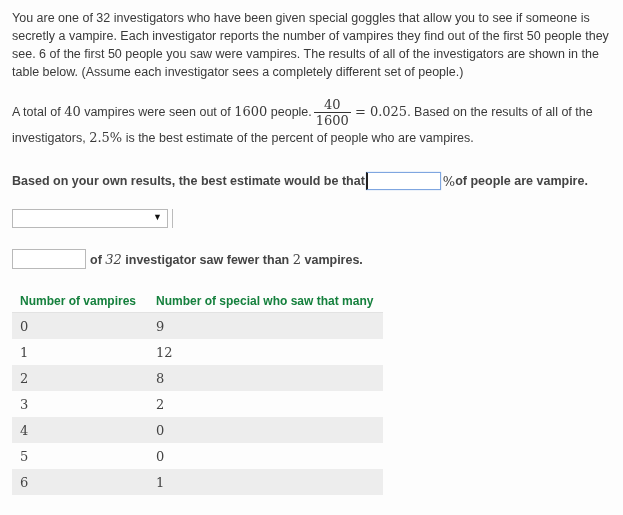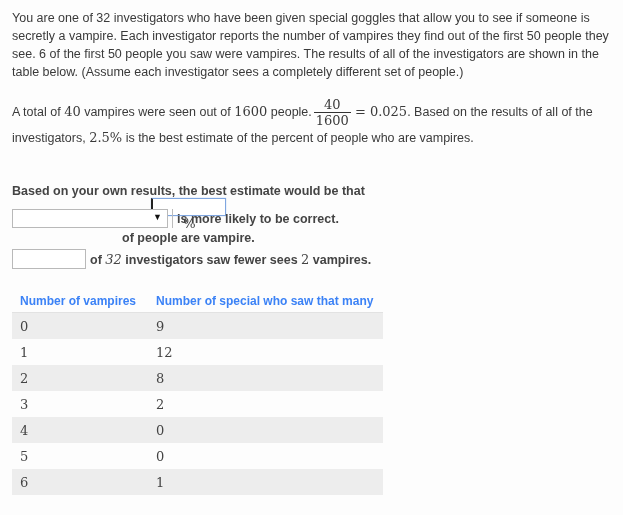--- a/index.html
+++ b/index.html
@@ -9,53 +9,52 @@
   .frac { display:inline-block; vertical-align:middle; text-align:center; margin:0 4px 0 2px; font-family:"DejaVu Serif",serif; font-size:13px; line-height:15px; }
   .frac .num { display:block; padding:0 2px; border-bottom:1px solid #333; }
   .frac .den { display:block; padding:0 2px; }
   .bold { font-weight:bold; color:#444; }
   .row { position:absolute; left:12px; display:flex; align-items:center; }
   .input-text { height:18px; border:1px solid #b9b9b9; background:#fff; box-sizing:border-box; padding:0 3px; font-size:12px; }
   .input-focus { border:1px solid #7fa6e0; box-shadow:0 0 1px #9bbbea; border-left:2px solid #222; }
   .select { width:156px; height:19px; border:1px solid #b9b9b9; background:#fff; box-sizing:border-box; position:relative; }
   .select .arrow { position:absolute; right:5px; top:2px; font-size:9px; color:#111; }
   table { position:absolute; left:12px; top:290px; width:371px; border-collapse:collapse; }
-  th { text-align:left; font-weight:bold; color:#3b82f6; font-size:12px; height:22px; padding:0 8px; border-bottom:1px solid #e2e2e2; white-space:nowrap; }
+  th { text-align:left; font-weight:bold; color:#15803d; font-size:12px; height:22px; padding:0 8px; border-bottom:1px solid #e2e2e2; white-space:nowrap; }
   td { height:26px; padding:0 8px; font-family:"DejaVu Serif",serif; font-size:13px; color:#444; }
   tr.alt td { background:#ededed; }
   td.c1 { width:120px; }
 </style>
 </head>
 <body>
 
 <div class="p" style="top:9px;">You are one of 32 investigators who have been given special goggles that allow you to see if someone is secretly a vampire. Each investigator reports the number of vampires they find out of the first 50 people they see. 6 of the first 50 people you saw were vampires. The results of all of the investigators are shown in the table below. (Assume each investigator sees a completely different set of people.)</div>
 
 <div class="p" style="top:97px; line-height:20px;">
   <span>A total of </span><span class="math">40</span><span> vampires were seen out of </span><span class="math">1600</span><span> people.</span><span class="frac"><span class="num">40</span><span class="den">1600</span></span><span class="math">= 0.025</span><span>. Based on the results of all of the investigators, </span><span class="math">2.5%</span><span> is the best estimate of the percent of people who are vampires.</span>
 </div>
 
-<div class="row" style="top:184px;flex-direction:column;">
+<div class="row" style="top:172px;">
   <span class="bold">Based on your own results, the best estimate would be that</span>
   <input class="input-text input-focus" style="width: 75px; margin-left: 1px;" value="">
   <span class="math" style="margin-left:2px;">%</span>
   <span class="bold"> of people are vampire.</span>
 </div>
 
 <div class="row" style="top:209px;">
   <div class="select">
     <span></span>
     <span class="arrow">▼</span>
   </div>
   <span style="display:inline-block; width:1px; height:19px; background:#bbb; margin-left:4px;"></span>
-  <span class="bold" style="margin-left:4px;">is more likely to be correct.</span>
 </div>
 
 <div class="row" style="top:249px;">
   <input class="input-text" style="width: 74px; height: 20px;" value="">
-  <span class="bold" style="margin-left:4px;"><span>of </span><span class="math" style="font-weight:normal;font-style:italic;">32</span><span> investigators saw fewer sees </span><span class="math" style="font-weight:normal;">2</span><span> vampires.</span></span>
+  <span class="bold" style="margin-left:4px;"><span>of </span><span class="math" style="font-weight:normal;font-style:italic;">32</span><span> investigator saw fewer than </span><span class="math" style="font-weight:normal;">2</span><span> vampires.</span></span>
 </div>
 
 <table>
   <thead>
     <tr>
       <th>Number of vampires</th>
       <th>Number of special who saw that many</th>
     </tr>
   </thead>
   <tbody>

